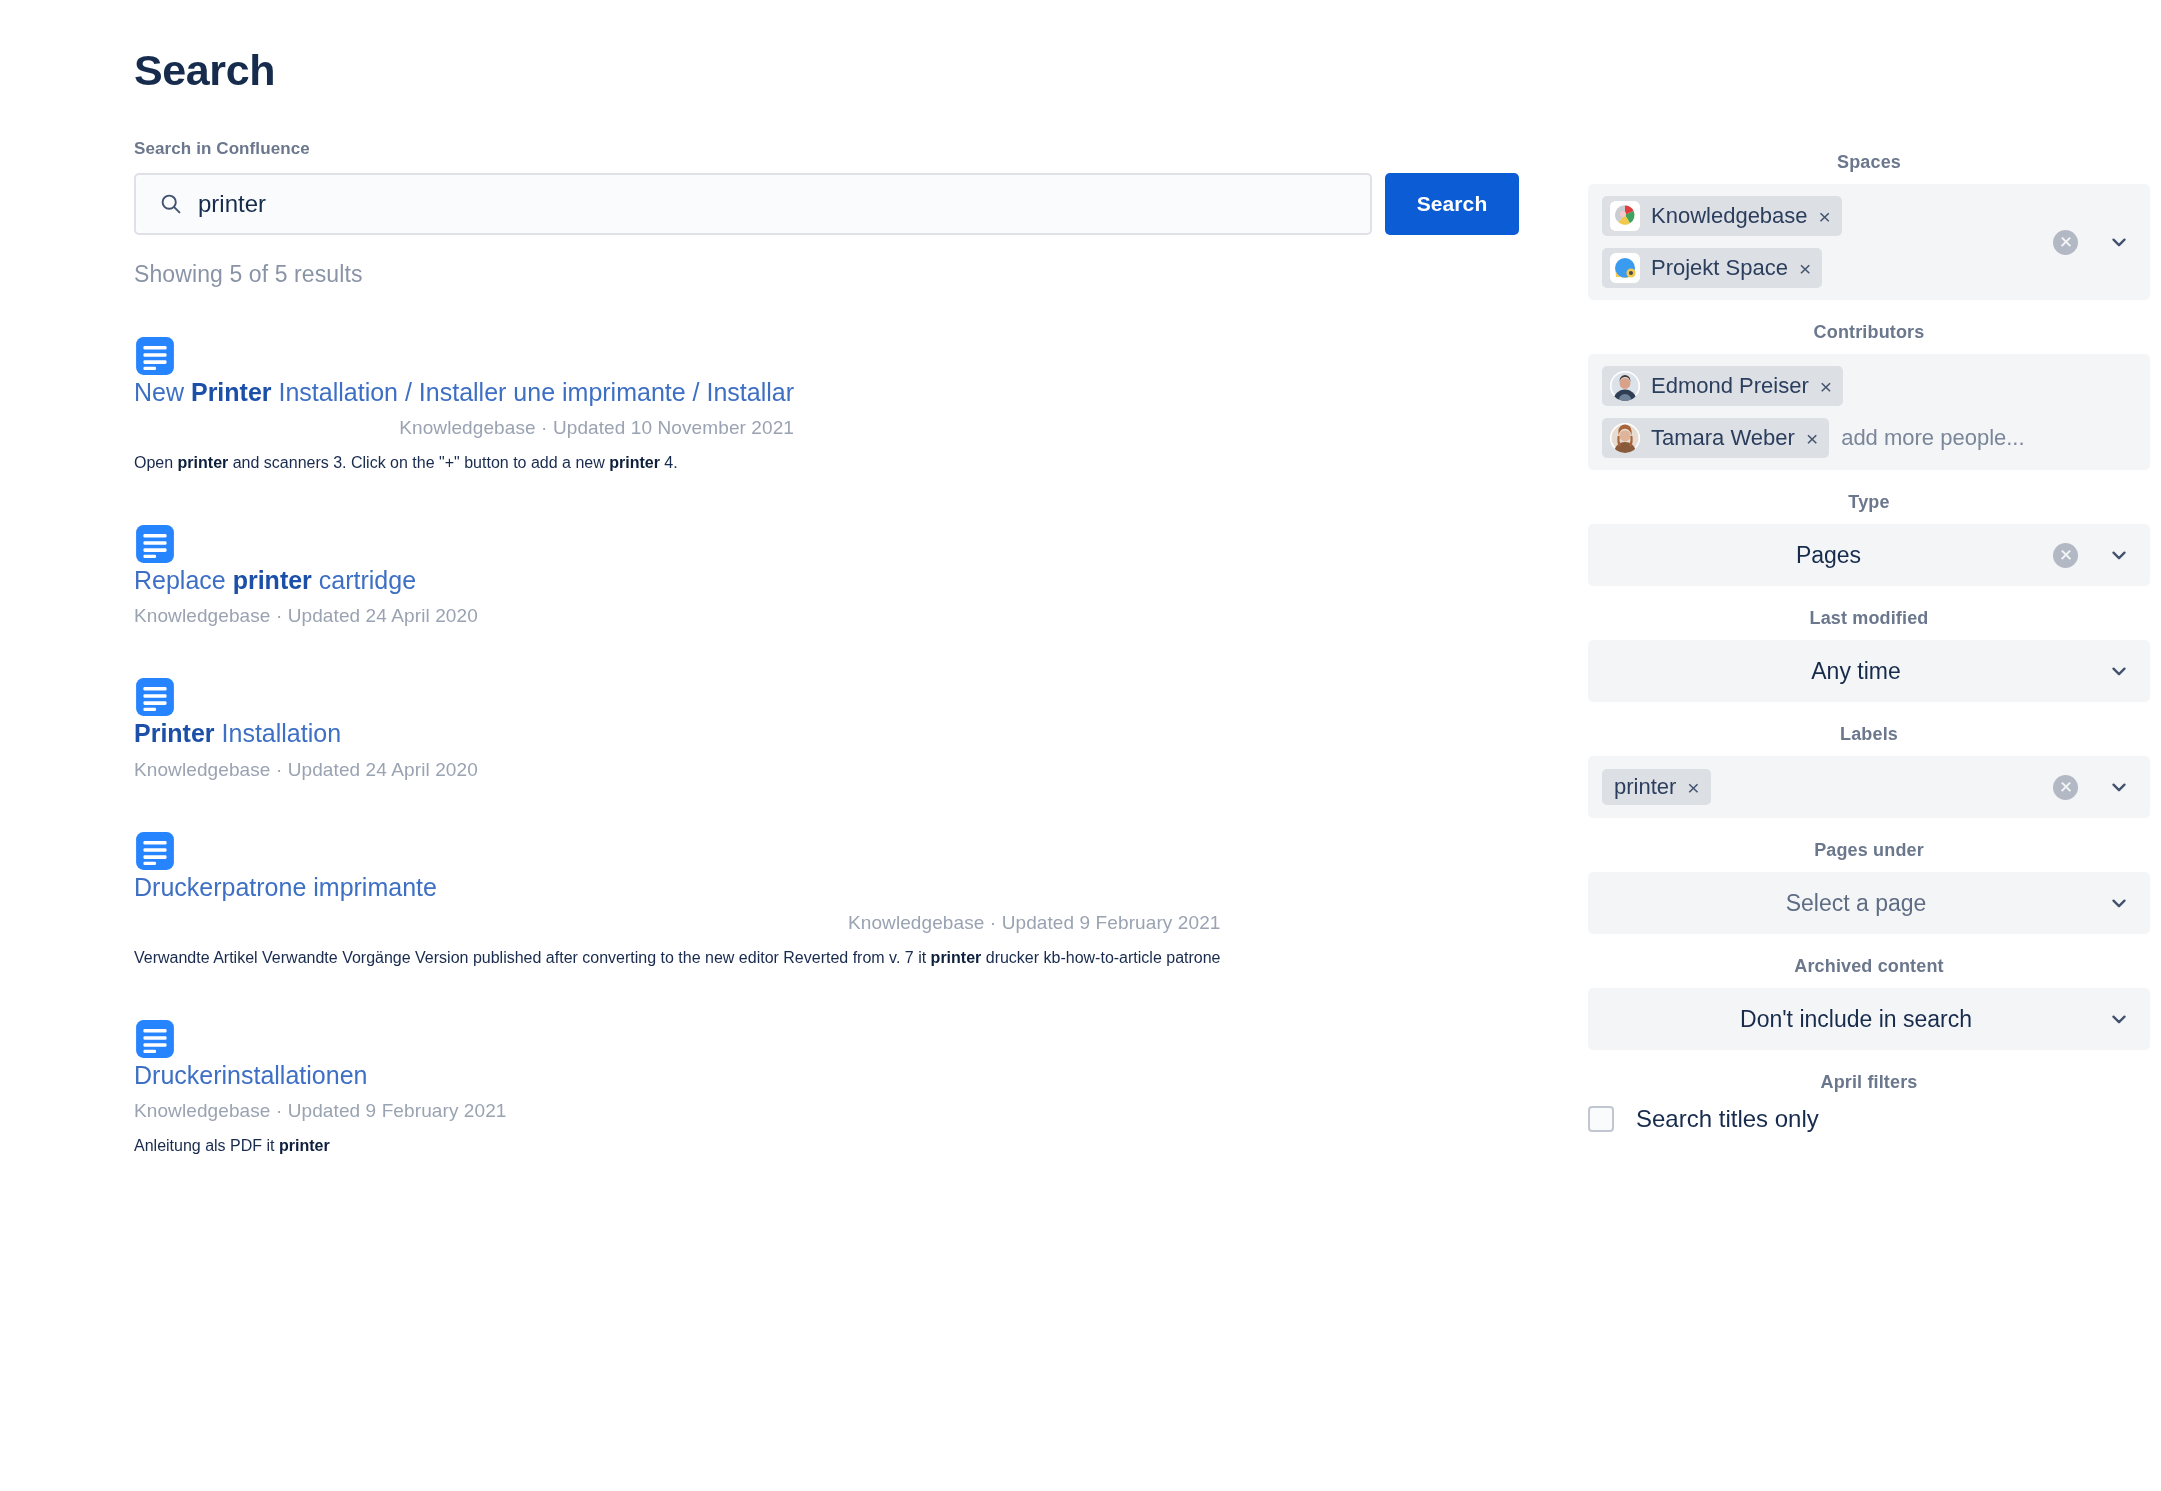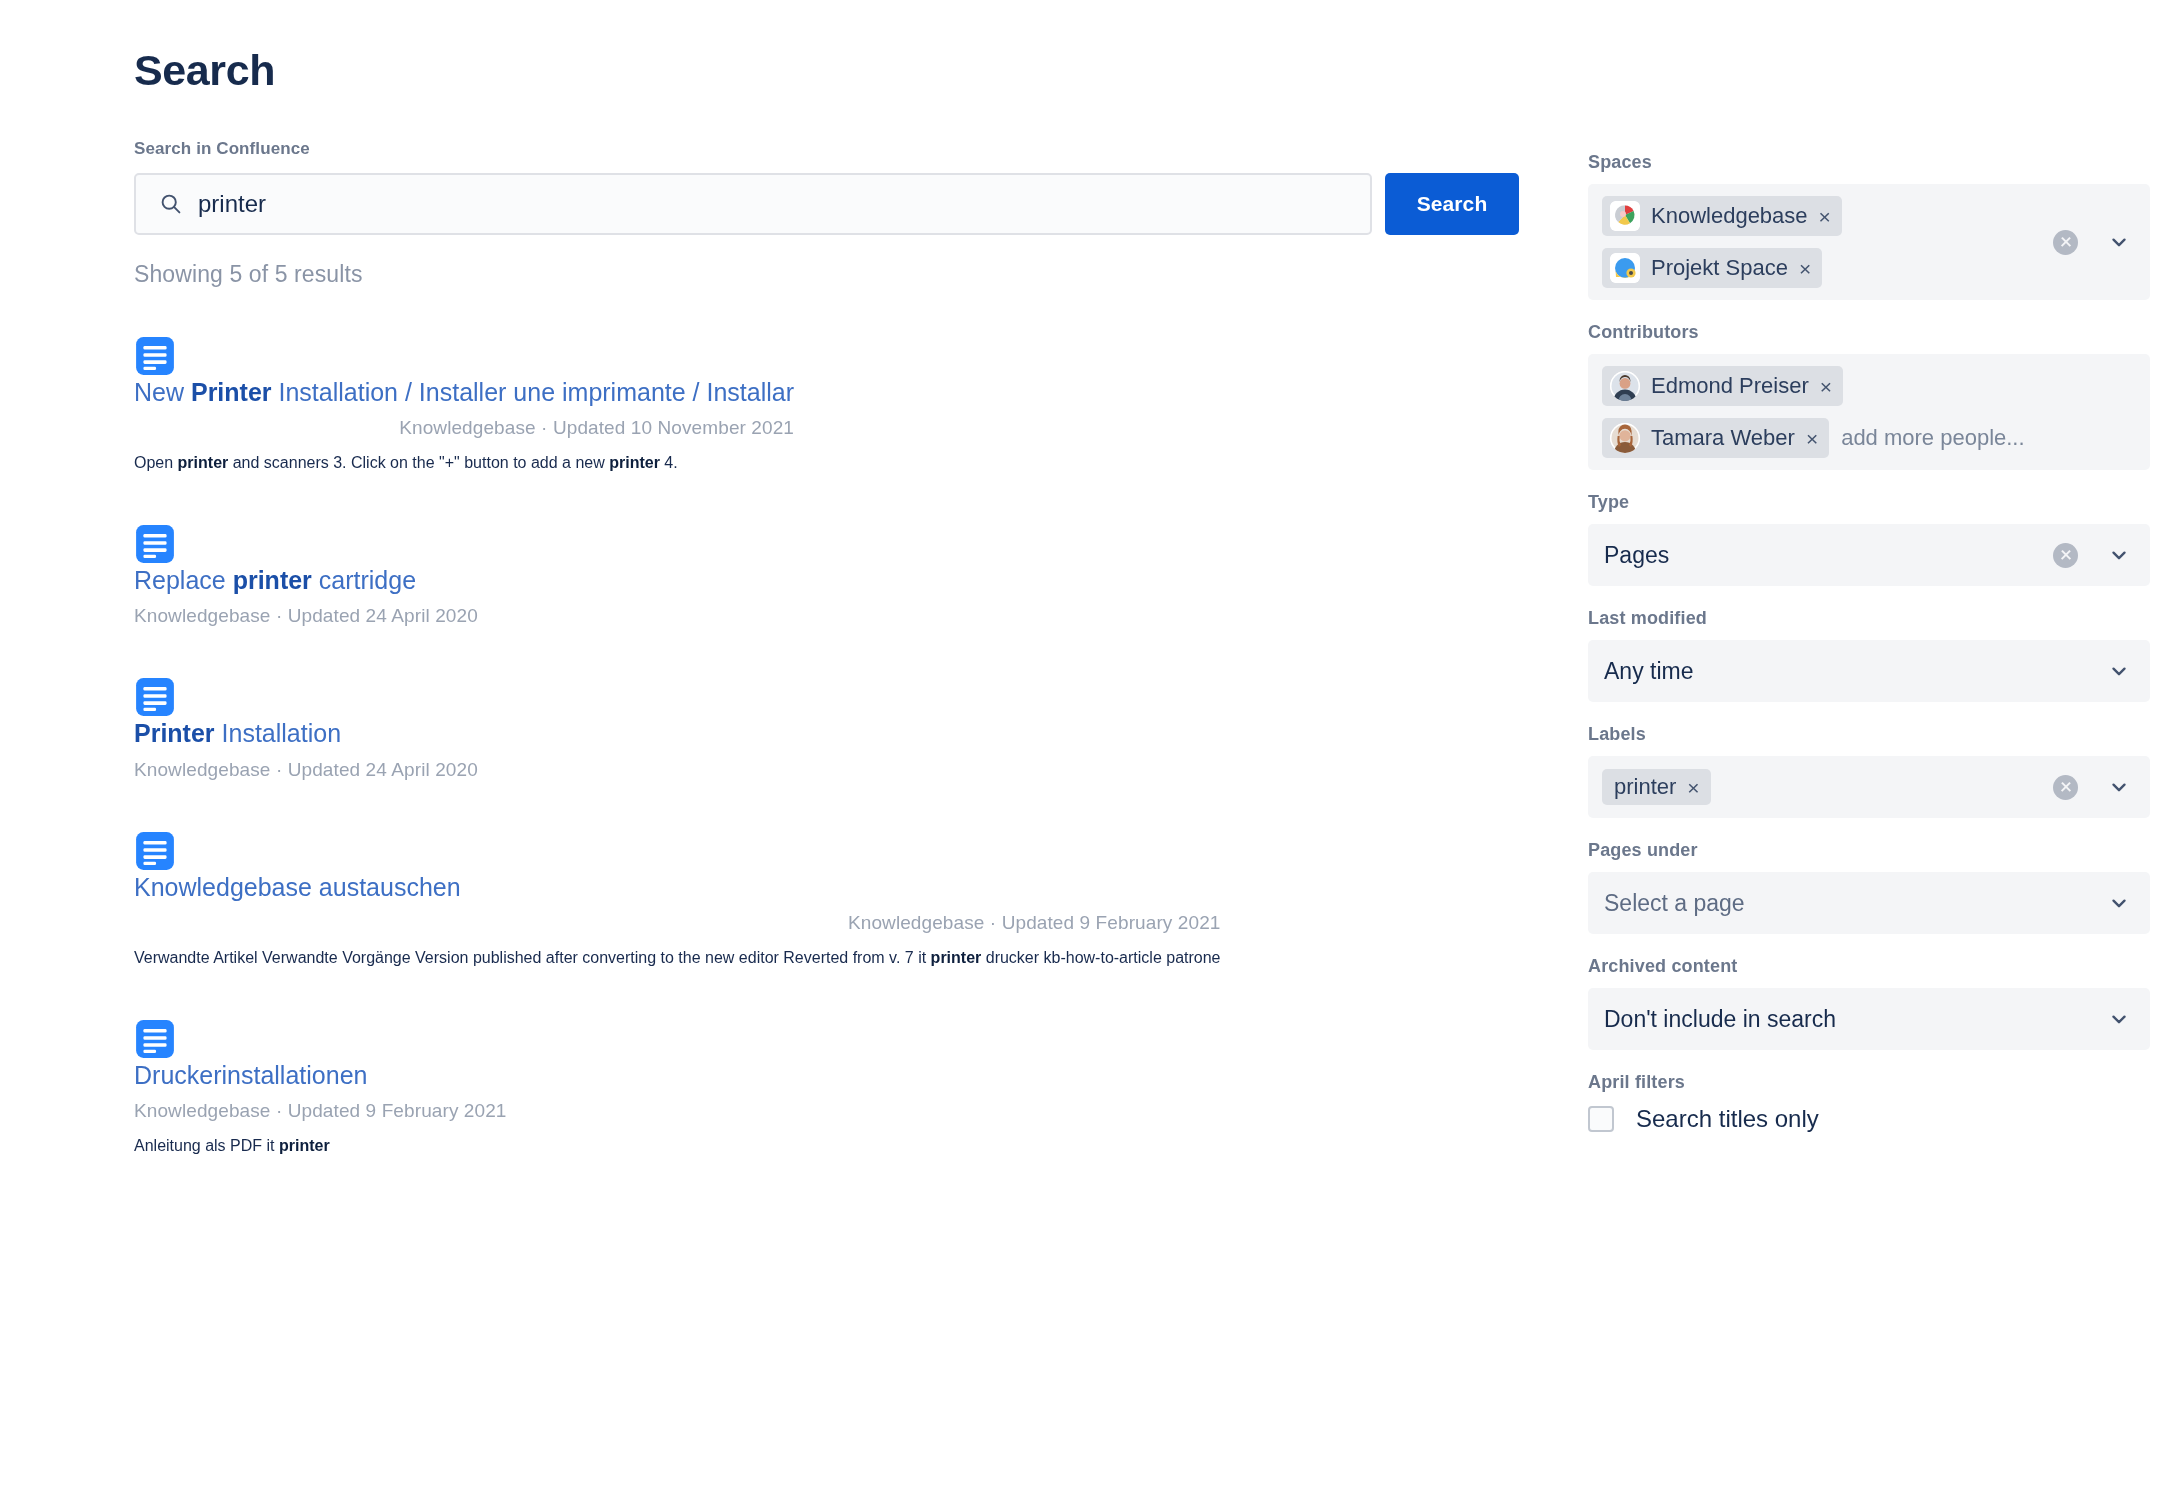--- a/index.html
+++ b/index.html
@@ -166,21 +166,21 @@
     width: 562px;
   }
 
   .filter-heading {
     font-size: 18px;
     font-weight: bold;
     color: #6B778C;
     letter-spacing: 0.15px;
     margin-bottom: 11px;
   }
-  .filter-group { margin-bottom: 22px; }
+  .filter-group { margin-bottom: 22px; text-align: center; }
   .filter-group.first { padding-top: 152px; }
 
   .filter-field {
     position: relative;
     background: #F4F5F7;
     border-radius: 5px;
     min-height: 62px;
     box-sizing: border-box;
     display: flex;
     align-items: center;
@@ -384,21 +384,21 @@
 
       <div class="result-item">
         <svg class="result-icon" viewBox="0 0 40 40">
           <rect x="2" y="2" width="36" height="36" rx="7" fill="#2684FF"></rect>
           <rect x="9" y="10.5" width="22" height="3.4" rx="1.2" fill="#FFFFFF"></rect>
           <rect x="9" y="17.3" width="22" height="3.4" rx="1.2" fill="#FFFFFF"></rect>
           <rect x="9" y="24.1" width="22" height="3.4" rx="1.2" fill="#FFFFFF"></rect>
           <rect x="9" y="30.3" width="12" height="3.0" rx="1.2" fill="#FFFFFF"></rect>
         </svg>
         <div class="result-body">
-          <a class="result-title">Knowledgebase austauschen</a>
+          <a class="result-title">Druckerpatrone imprimante</a>
           <div class="result-meta">Knowledgebase · Updated 9 February 2021</div>
           <div class="result-snippet">Verwandte Artikel Verwandte Vorgänge Version published after converting to the new editor Reverted from v. 7 it <b>printer</b> drucker kb-how-to-article patrone</div>
         </div>
       </div>
 
       <div class="result-item">
         <svg class="result-icon" viewBox="0 0 40 40">
           <rect x="2" y="2" width="36" height="36" rx="7" fill="#2684FF"></rect>
           <rect x="9" y="10.5" width="22" height="3.4" rx="1.2" fill="#FFFFFF"></rect>
           <rect x="9" y="17.3" width="22" height="3.4" rx="1.2" fill="#FFFFFF"></rect>

